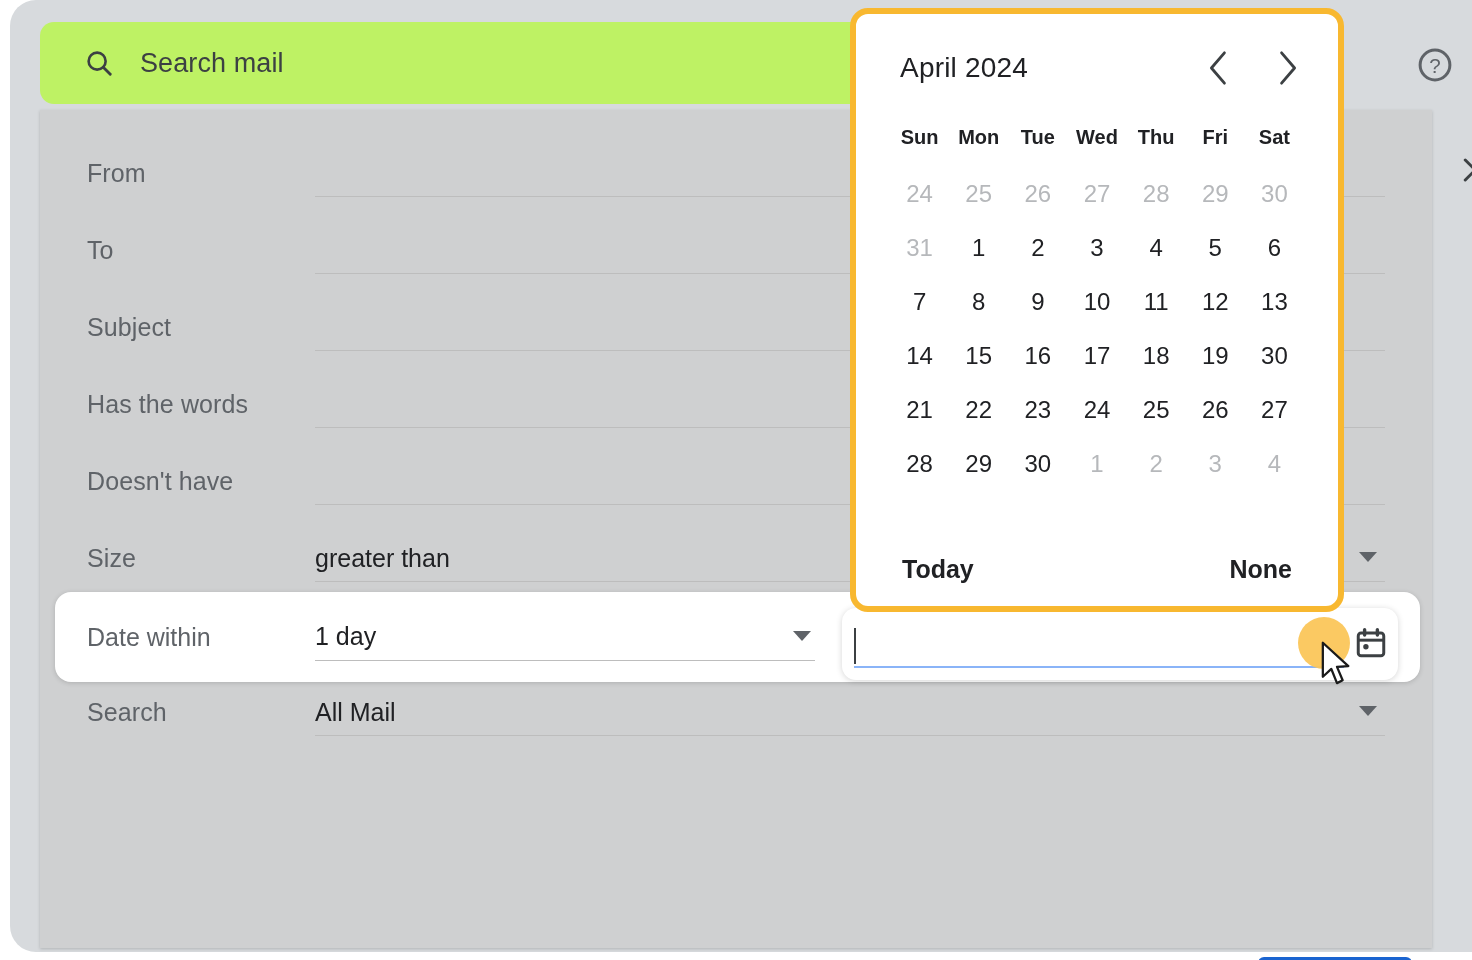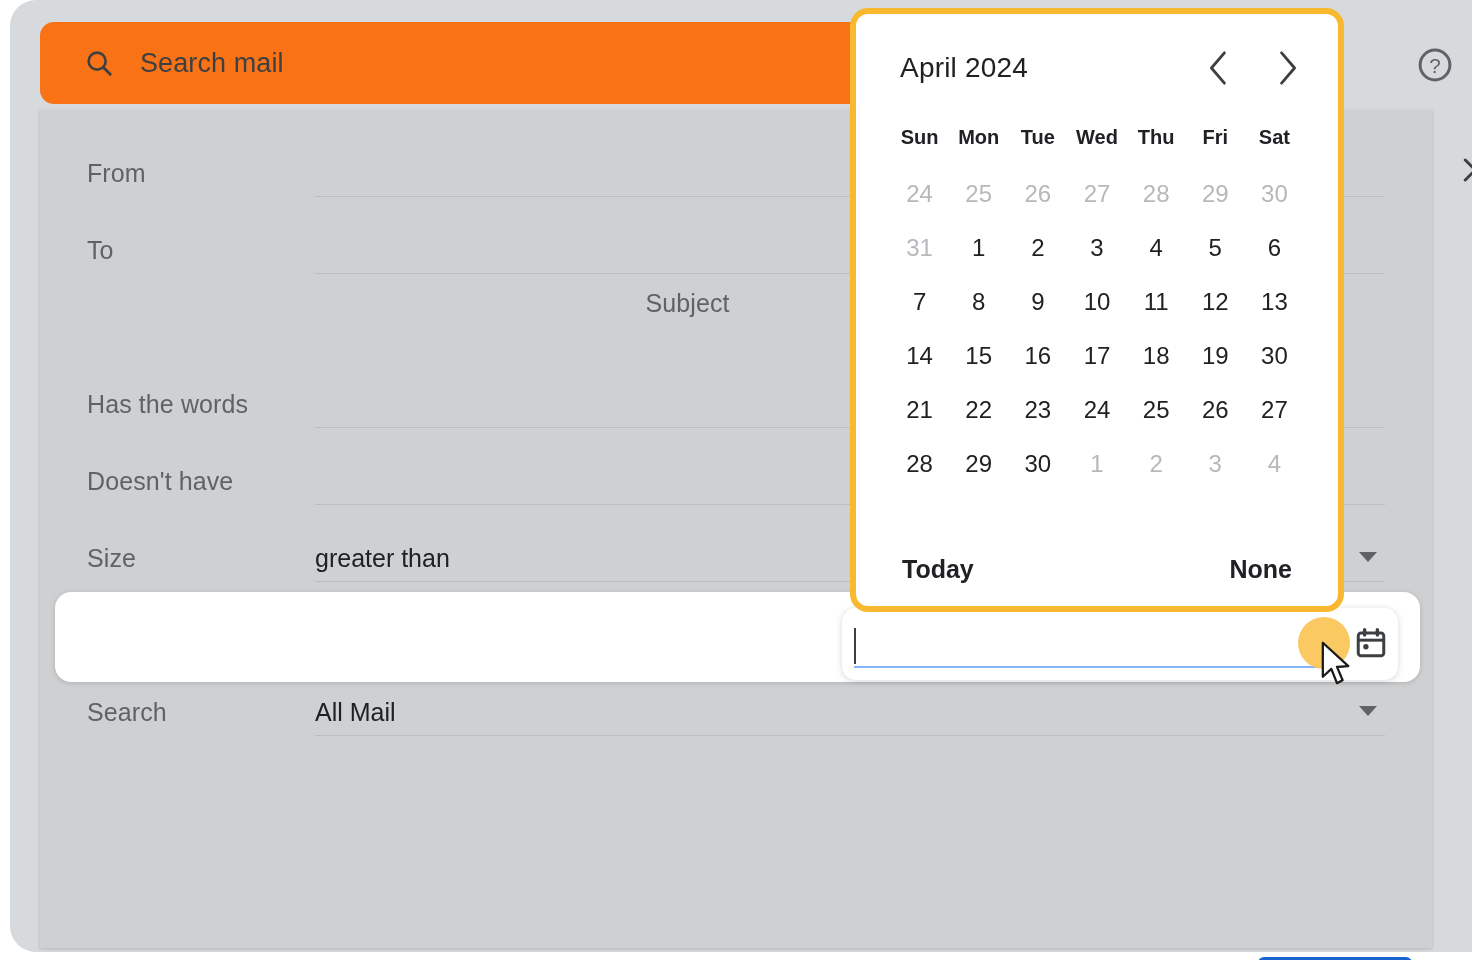--- a/index.html
+++ b/index.html
@@ -30,21 +30,21 @@
     border-radius: 26px 0 0 26px;
   }
 
   
   .search-bar {
     position: absolute;
     left: 30px;
     top: 22px;
     width: 1197px;
     height: 82px;
-    background: #f97316;
+    background: #bef264;
     border-radius: 14px 0 0 14px;
     display: flex;
     align-items: center;
   }
   .search-icon {
     margin-left: 44px;
     width: 30px;
     height: 30px;
     display: block;
   }
@@ -371,21 +371,21 @@
         </div>
       </div>
 
       <div class="field-row" style="top:102px;">
         <div class="field-label">To</div>
         <div class="field-input">
           <span class="field-value"></span>
         </div>
       </div>
 
-      <div class="field-row" style="top:179px;flex-direction:column;">
+      <div class="field-row" style="top:179px;">
         <div class="field-label">Subject</div>
         <div class="field-input">
           <span class="field-value"></span>
         </div>
       </div>
 
       <div class="field-row" style="top:256px;">
         <div class="field-label">Has the words</div>
         <div class="field-input">
           <span class="field-value"></span>
@@ -414,20 +414,27 @@
           <span class="dd-arrow"></span>
         </div>
       </div>
 
 
       <button class="search-btn">Search</button>
     </div>
 
     <div class="highlight-pill"></div>
 
+    <div class="date-within-row">
+      <div class="dw-label">Date within</div>
+      <div class="dw-select">
+        <span class="field-value">1 day</span>
+        <span class="dd-arrow"></span>
+      </div>
+    </div>
 
     <div class="date-input-wrap">
       <div class="date-input">
         <span class="caret"></span>
         <span class="field-value"></span>
       </div>
       <svg class="cal-icon" viewBox="0 0 24 24">
         <rect x="3" y="5" width="18" height="16" rx="2" fill="none" stroke="#3c4043" stroke-width="2.1"></rect>
         <line x1="3" y1="10" x2="21" y2="10" stroke="#3c4043" stroke-width="2.1"></line>
         <line x1="7.5" y1="2.6" x2="7.5" y2="6.4" stroke="#3c4043" stroke-width="2.4" stroke-linecap="round"></line>

